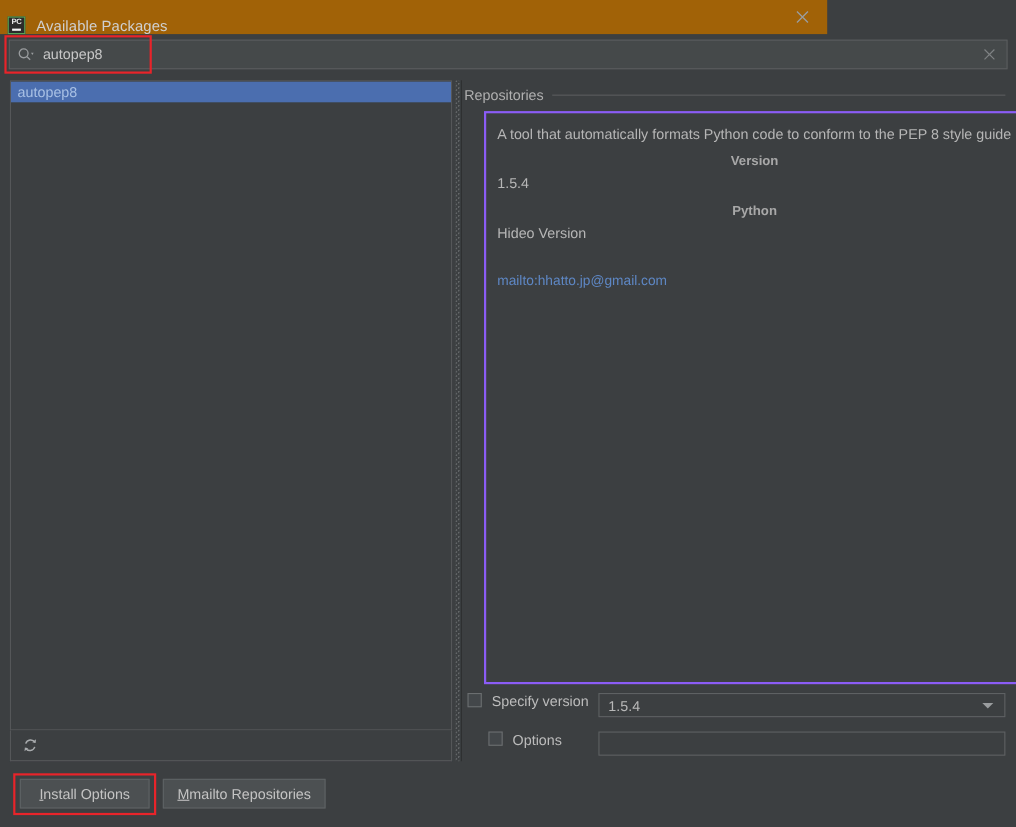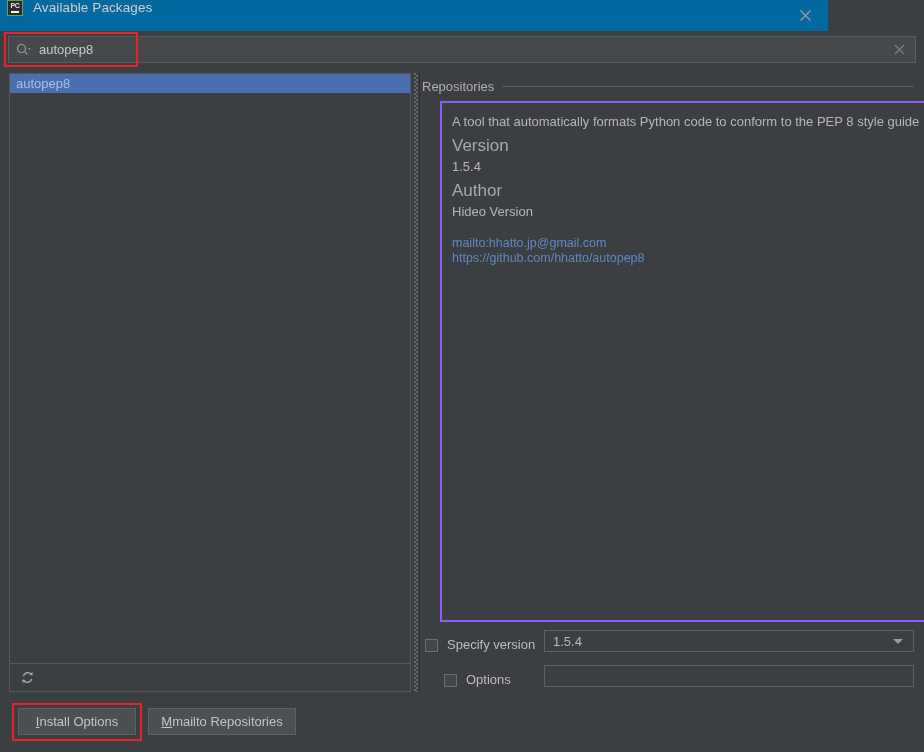--- a/index.html
+++ b/index.html
@@ -14,24 +14,24 @@
     font-size: 13px;
     color: #bbbbbb;
     overflow: hidden;
     position: relative;
   }
 
   
   #titlebar {
     position: absolute;
     left: 0; top: 0;
-    width: 828px; height: 31px;
-    background: #0369a1;
-    display: flex;
-    align-items: flex-start;
+    width: 752px; height: 31px;
+    background: #a16207;
+    display: flex;
+    align-items: flex-end;
   }
   #app-icon {
     width: 16px; height: 16px;
     margin-left: 7px;
     border: 1px solid #56a656;
     background: #2b2b2b;
     box-sizing: border-box;
     position: relative;
     flex: none;
   }
@@ -199,45 +199,46 @@
     padding: 10px 10px 0 10px;
     overflow: hidden;
   }
   #summary-line {
     font-size: 13px;
     color: #b6b6b6;
     line-height: 17px;
     margin-bottom: 9px;
   }
   .field-label {
-    font-size: 17px;
-    font-weight: normal;
+    font-size: 12px;
+    font-weight: bold;
     color: #a8a8a8;
     line-height: 14px;
     margin-bottom: 6px;
+    text-align: center;
   }
   .field-value {
     font-size: 13px;
     color: #b6b6b6;
     line-height: 16px;
     margin-bottom: 9px;
   }
-  .links { margin-top: 16px; }
+  .links { margin-top: 28px; }
   .link {
     font-size: 12.5px;
     color: #5e87c4;
     line-height: 15px;
     white-space: nowrap;
   }
 
   
   .opt-row {
     position: absolute;
     display: flex;
-    align-items: flex-end;
+    align-items: flex-start;
     height: 22px;
   }
   #specify-version-row { left: 425px; top: 630px; }
   #options-row        { left: 444px; top: 665px; }
   .checkbox {
     width: 13px; height: 13px;
     border: 1px solid #6b6e70;
     background: #43474a;
     box-sizing: border-box;
     flex: none;
@@ -366,26 +367,25 @@
   <span id="description-label">Repositories</span>
   <span class="rule"></span>
 </div>
 
 <div id="description-box">
   <div id="summary-line">A tool that automatically formats Python code to conform to the PEP 8 style guide</div>
 
   <div class="field-label">Version</div>
   <div class="field-value">1.5.4</div>
 
-  <div class="field-label">Author</div>
+  <div class="field-label">Python</div>
   <div class="field-value">Hideo Version</div>
 
   <div class="links">
     <div class="link">mailto:hhatto.jp@gmail.com</div>
-    <div class="link">https://github.com/hhatto/autopep8</div>
   </div>
 </div>
 
 <div class="opt-row" id="specify-version-row">
   <div class="checkbox"></div>
   <span class="opt-label">Specify version</span>
 </div>
 
 <div id="version-combo">
   <span id="version-combo-value">1.5.4</span>

